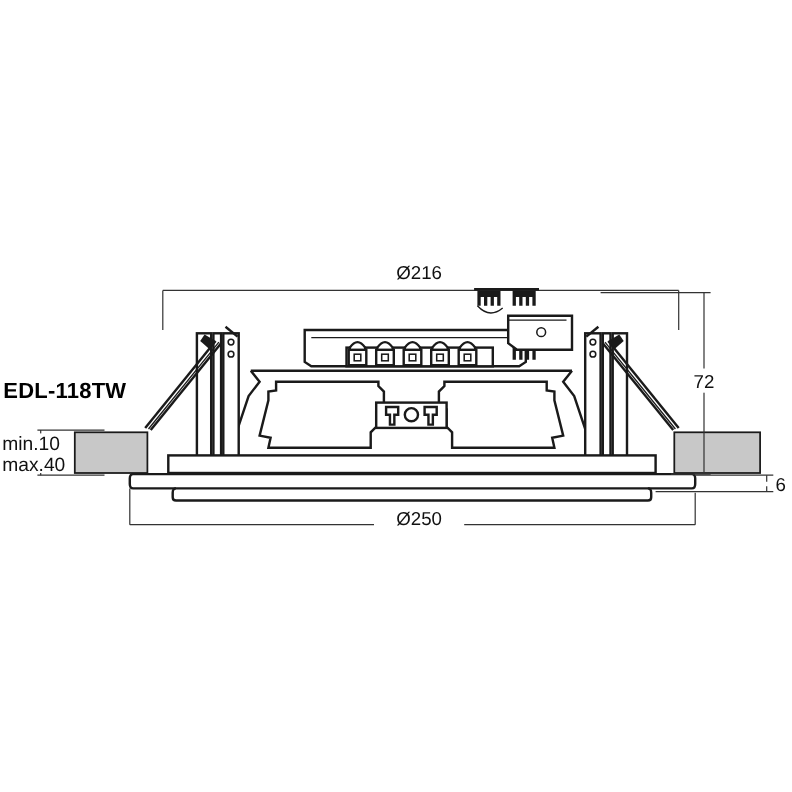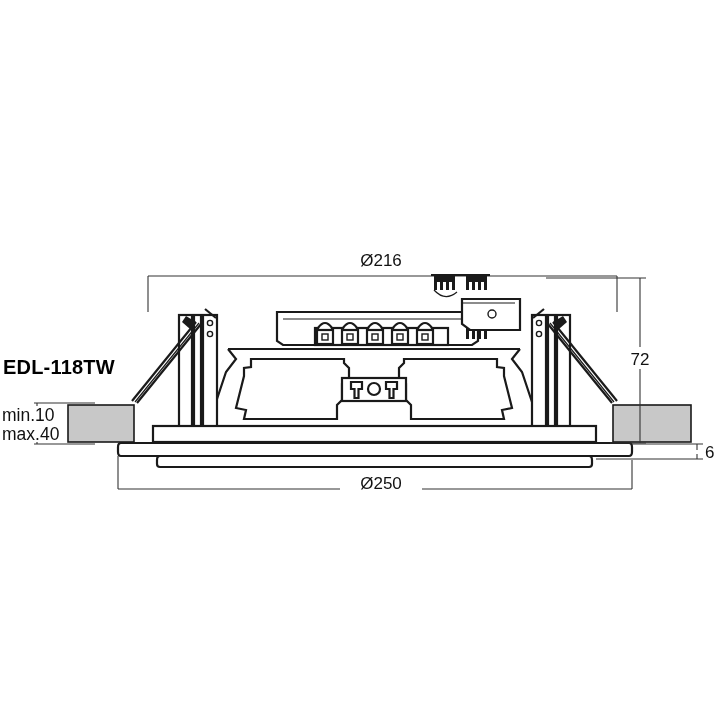--- a/index.html
+++ b/index.html
@@ -11,21 +11,21 @@
   body {
     width: 720px;
     height: 720px;
     font-family: "Liberation Sans", sans-serif;
     overflow: hidden;
     position: relative;
   }
   #drawing-root {
     position: absolute;
     left: 0;
-    top: 12px;
+    top: 0;
     width: 720px;
     height: 540px;
   }
   svg.dwg {
     display: block;
     width: 720px;
     height: 720px;
   }
   .ln {
     fill: none;

